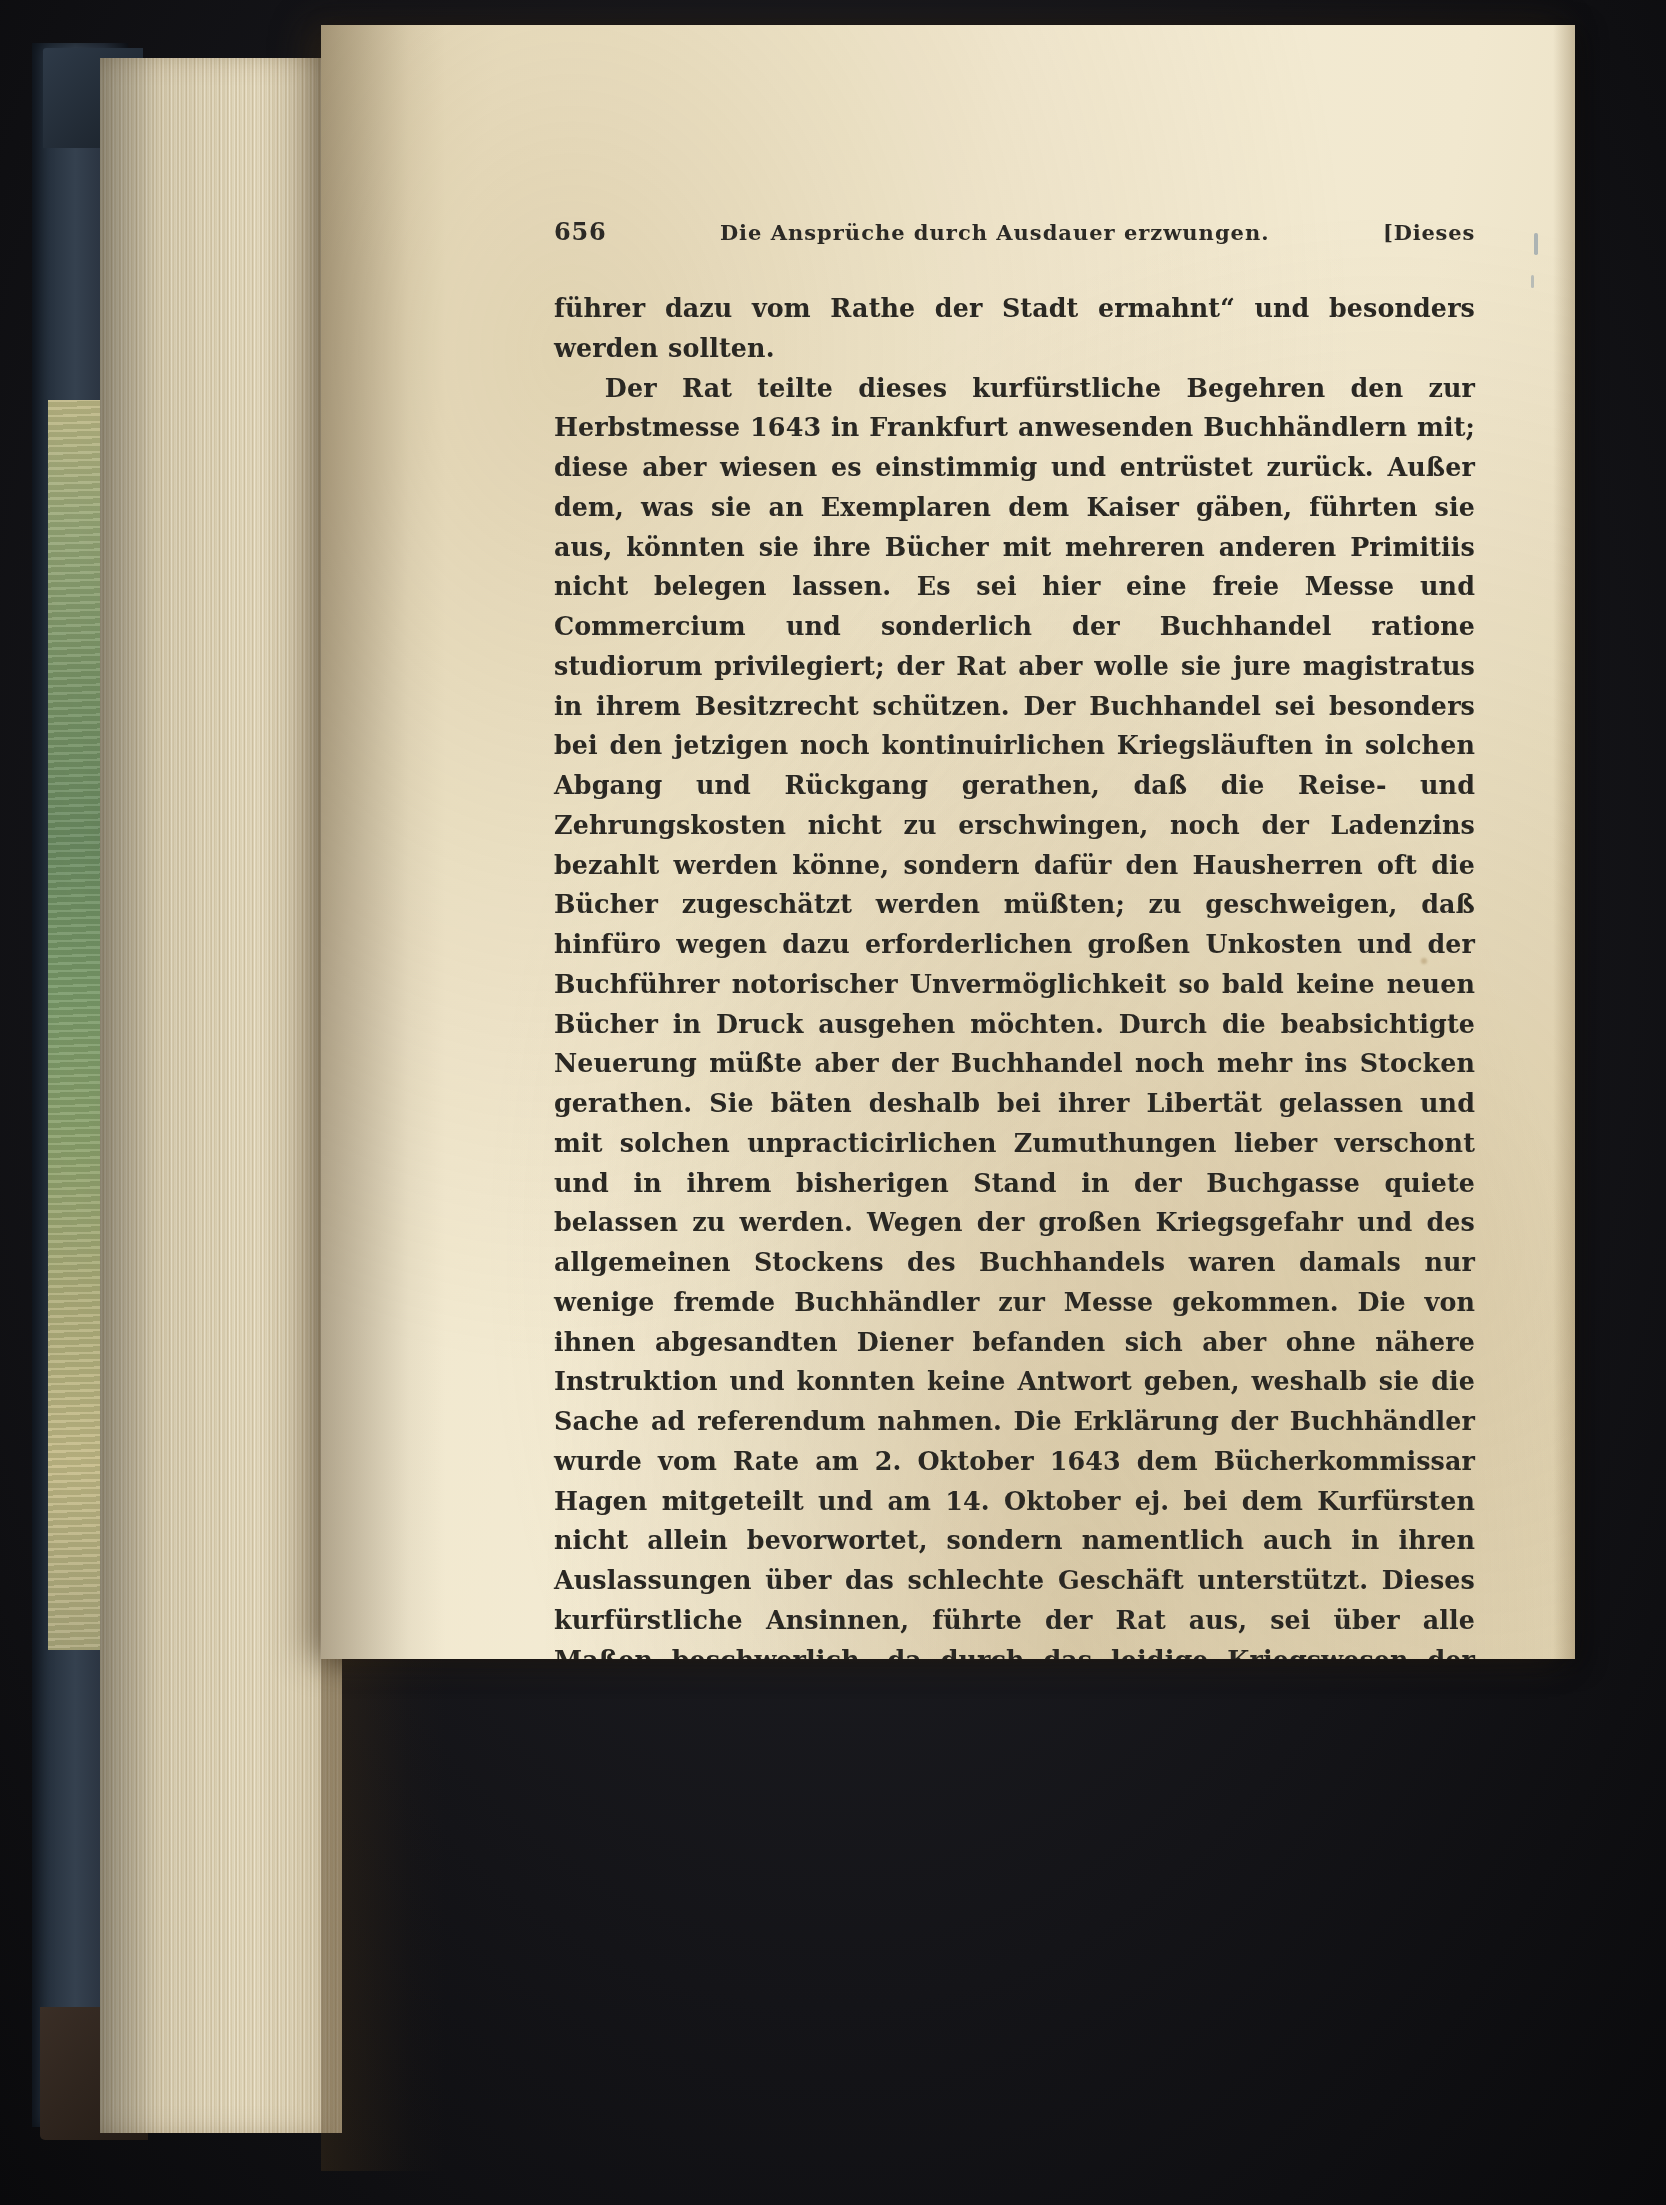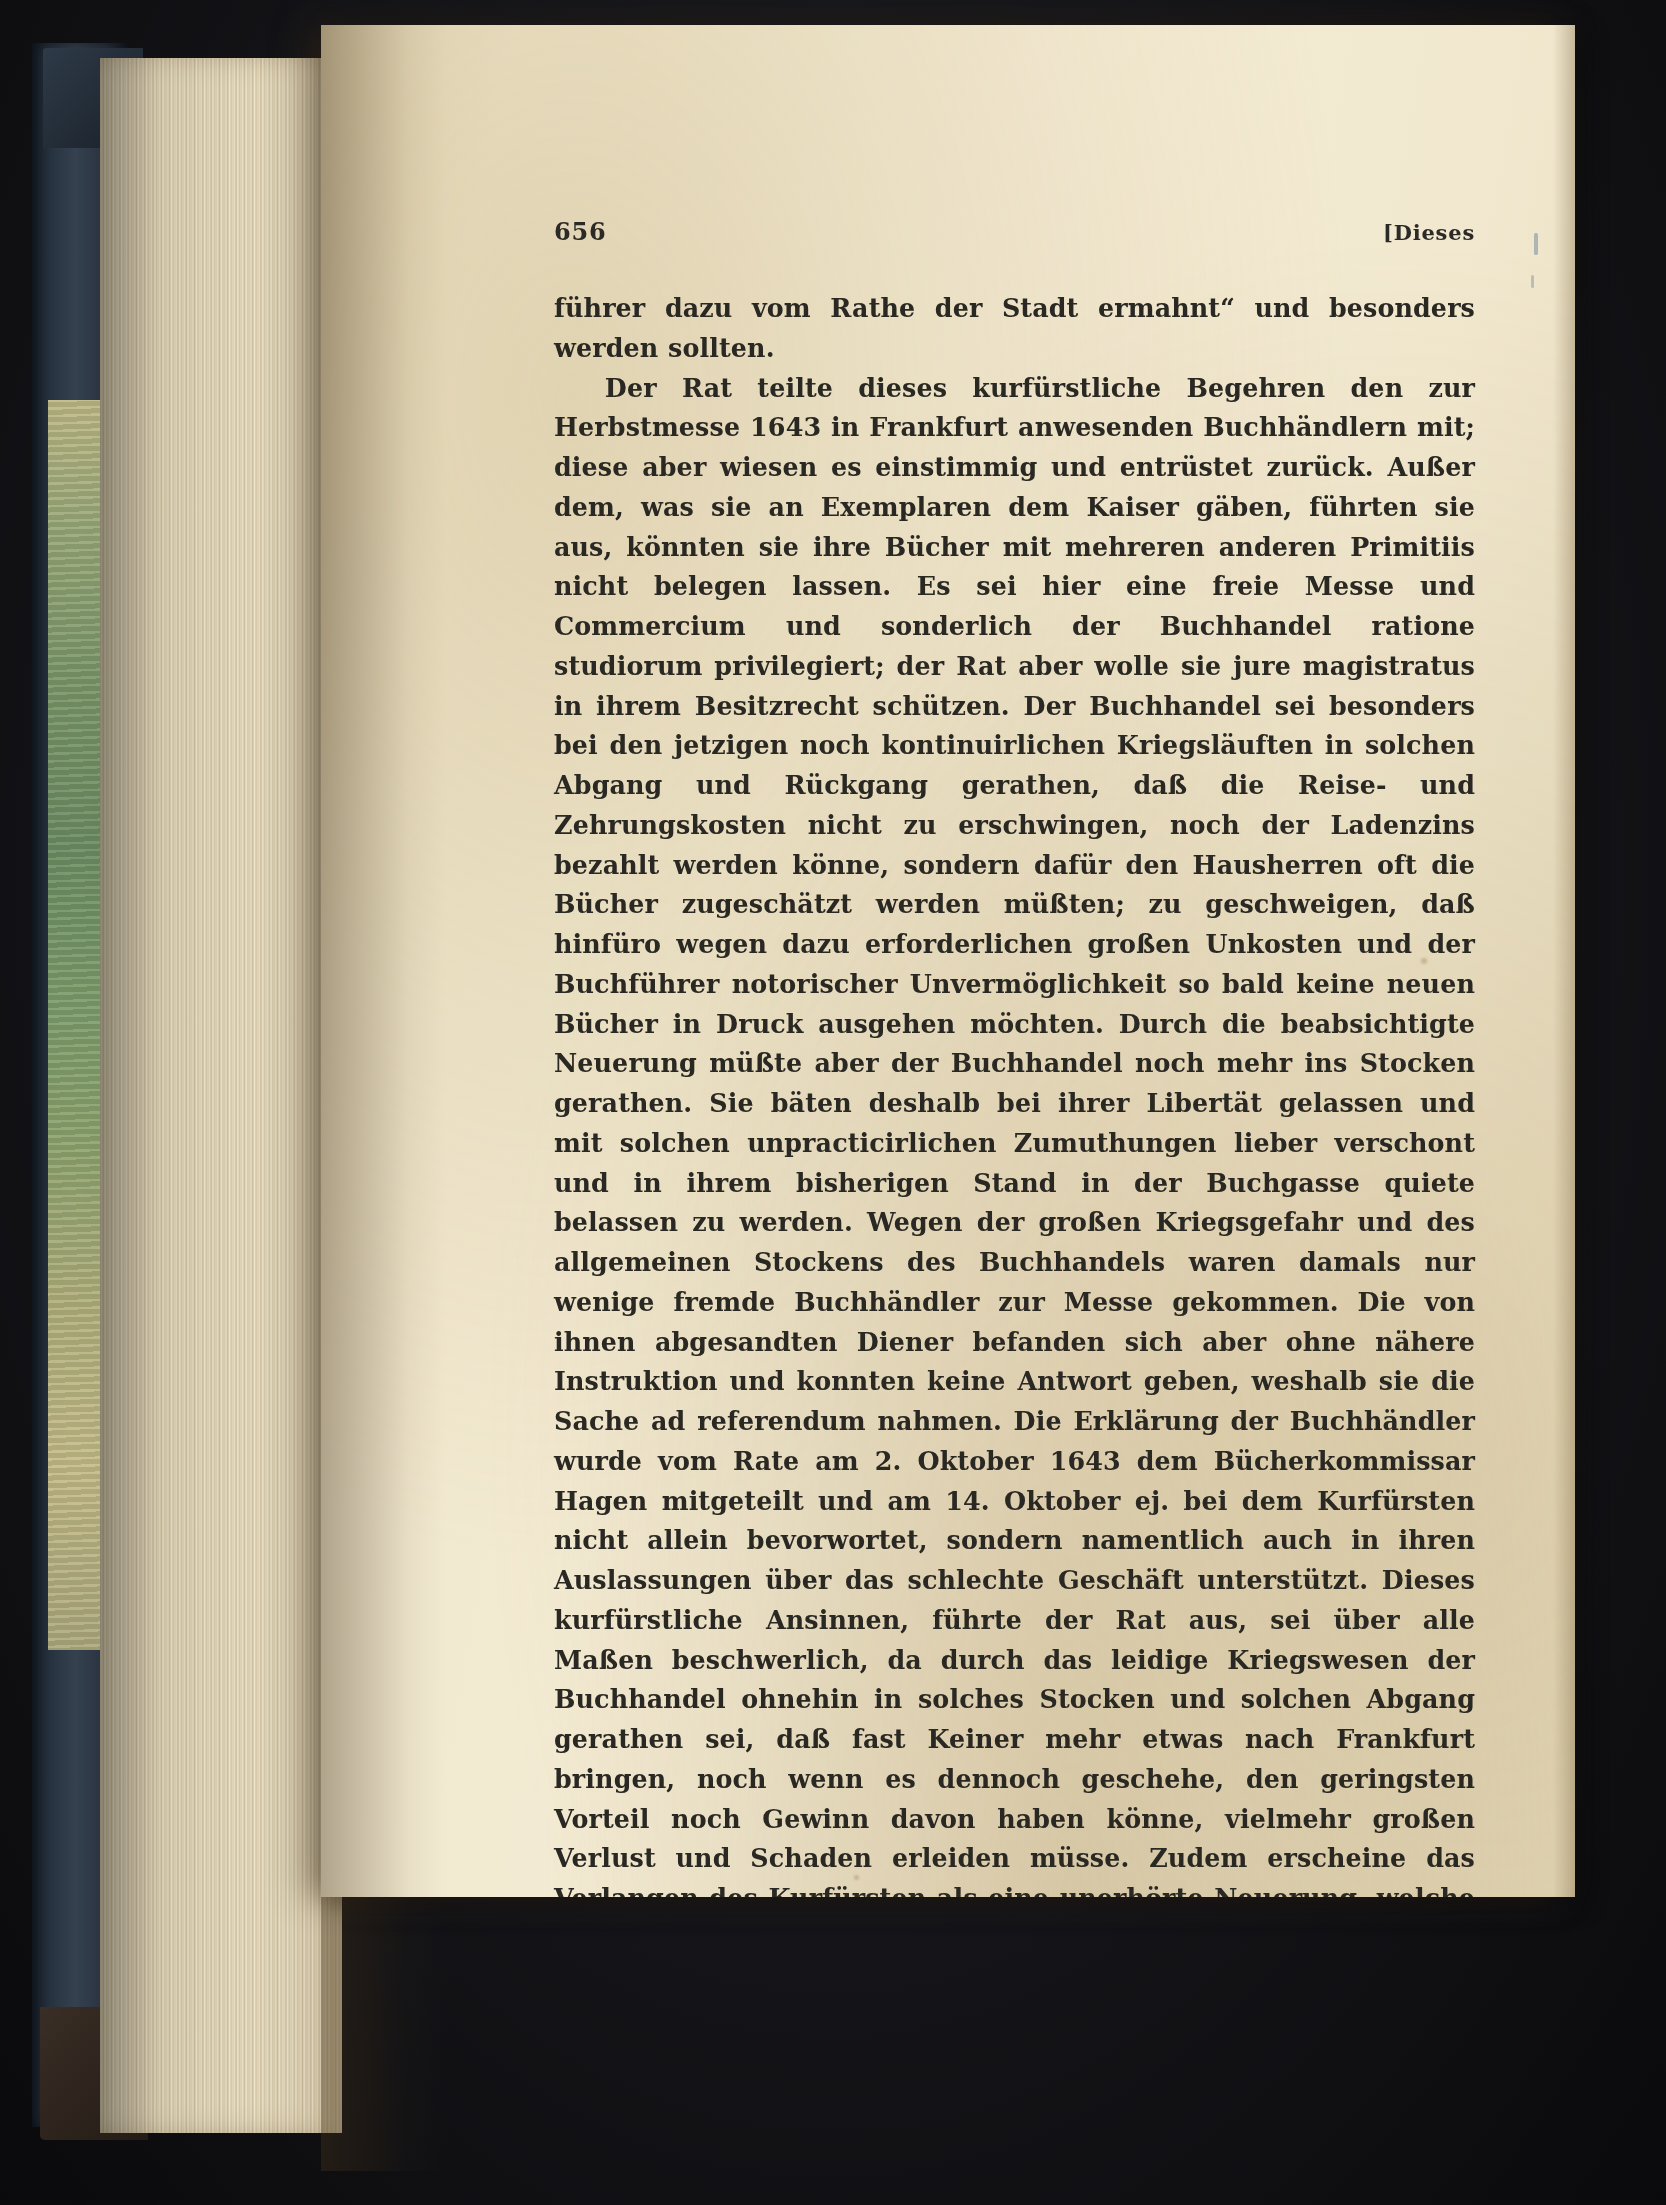--- a/index.html
+++ b/index.html
@@ -114,21 +114,21 @@
       rgba(255,250,235,0.0) 60%,
       rgba(150,130,95,0.18) 100%);
   }
 
   
   .page {
     position: absolute;
     left: 321px;
     top: 25px;
     width: 1254px;
-    height: 1872px;
+    height: 1634px;
     background:
       linear-gradient(100deg, #e4d9ba 0%, #f0e7cd 12%, #f4ecd5 45%, #f1e8cf 75%, #e6dbbd 100%);
     box-shadow:
       -15px 0 33px rgba(60,45,25,0.45),
       6.7px 5px 25px rgba(0,0,0,0.4);
     overflow: hidden;
   }
   .page-grain {
     position: absolute;
     inset: 0;
@@ -244,20 +244,21 @@
 
   <div class="fox" style="left:1100px; top:933px; width:5.8px; height:5.8px;"></div>
   <div class="fox" style="left:533px; top:1850px; width:5px; height:5px;"></div>
   <div class="speck" style="left:1213px; top:208px; width:4.2px; height:21.7px; border-radius:1.7px; background:rgba(120,140,160,0.55);"></div>
   <div class="speck" style="left:1210px; top:250px; width:3.3px; height:13.3px; border-radius:1.7px; background:rgba(120,140,160,0.45);"></div>
 
   <div class="content">
 
     <div class="header-line">
       <div class="folio fraktur">656</div>
+      <div class="running-head fraktur">Die Ansprüche durch Ausdauer erzwungen.</div>
       <div class="sig-mark fraktur">[Dieses</div>
     </div>
 
     <div class="body-text">
       <p class="fraktur">führer dazu vom Rathe der Stadt ermahnt“ und besonders werden sollten.</p>
       <p class="fraktur indent">Der Rat teilte dieses kurfürstliche Begehren den zur Herbstmesse 1643 in Frankfurt anwesenden Buchhändlern mit; diese aber wiesen es einstimmig und entrüstet zurück. Außer dem, was sie an Exemplaren dem Kaiser gäben, führten sie aus, könnten sie ihre Bücher mit mehreren anderen Primitiis nicht belegen lassen. Es sei hier eine freie Messe und Commercium und sonderlich der Buchhandel ratione studiorum privilegiert; der Rat aber wolle sie jure magistratus in ihrem Besitzrecht schützen. Der Buchhandel sei besonders bei den jetzigen noch kontinuirlichen Kriegsläuften in solchen Abgang und Rückgang gerathen, daß die Reise- und Zehrungskosten nicht zu erschwingen, noch der Ladenzins bezahlt werden könne, sondern dafür den Hausherren oft die Bücher zugeschätzt werden müßten; zu geschweigen, daß hinfüro wegen dazu erforderlichen großen Unkosten und der Buchführer notorischer Unvermöglichkeit so bald keine neuen Bücher in Druck ausgehen möchten. Durch die beabsichtigte Neuerung müßte aber der Buchhandel noch mehr ins Stocken gerathen. Sie bäten deshalb bei ihrer Libertät gelassen und mit solchen unpracticirlichen Zumuthungen lieber verschont und in ihrem bisherigen Stand in der Buchgasse quiete belassen zu werden. Wegen der großen Kriegsgefahr und des allgemeinen Stockens des Buchhandels waren damals nur wenige fremde Buchhändler zur Messe gekommen. Die von ihnen abgesandten Diener befanden sich aber ohne nähere Instruktion und konnten keine Antwort geben, weshalb sie die Sache ad referendum nahmen. Die Erklärung der Buchhändler wurde vom Rate am 2. Oktober 1643 dem Bücherkommissar Hagen mitgeteilt und am 14. Oktober ej. bei dem Kurfürsten nicht allein bevorwortet, sondern namentlich auch in ihren Auslassungen über das schlechte Geschäft unterstützt. Dieses kurfürstliche Ansinnen, führte der Rat aus, sei über alle Maßen beschwerlich, da durch das leidige Kriegswesen der Buchhandel ohnehin in solches Stocken und solchen Abgang gerathen sei, daß fast Keiner mehr etwas nach Frankfurt bringen, noch wenn es dennoch geschehe, den geringsten Vorteil noch Gewinn davon haben könne, vielmehr großen Verlust und Schaden erleiden müsse. Zudem erscheine das Verlangen des Kurfürsten als eine unerhörte Neuerung, welche zum Nachteil der befreieten frankfurter Messen gereiche und auch andere Kurfürsten</p>
     </div>
 
   </div>
 </div>

